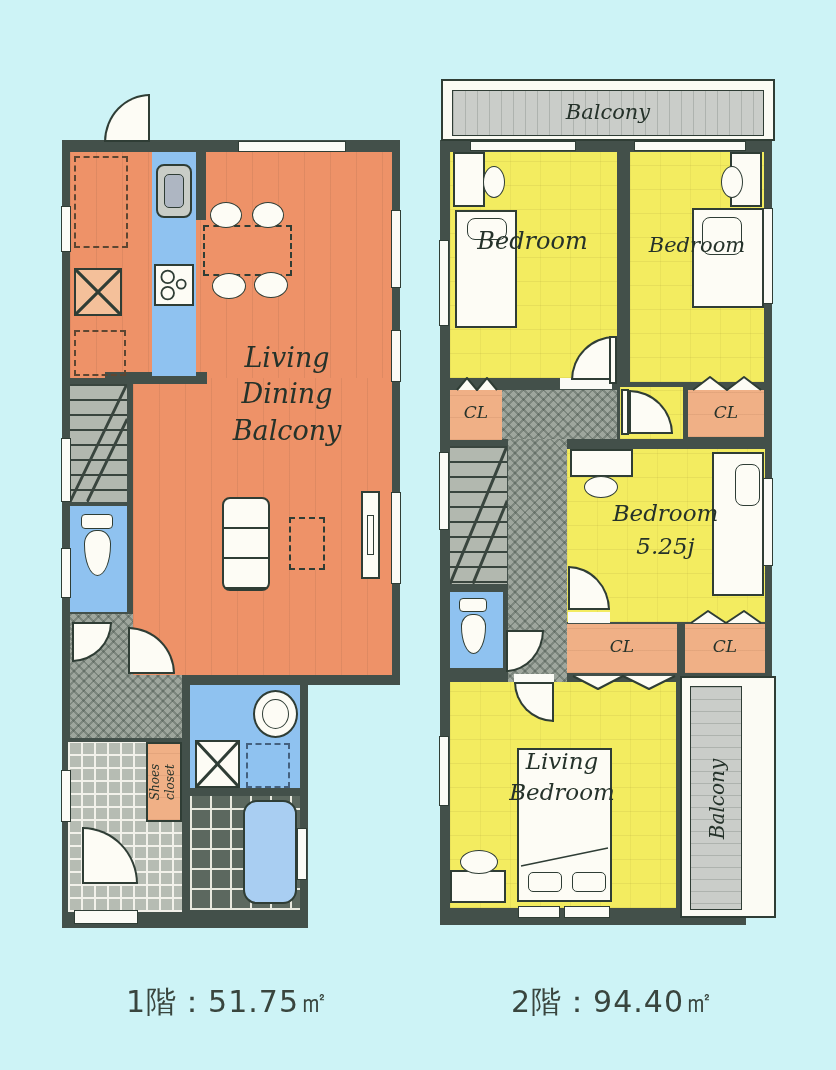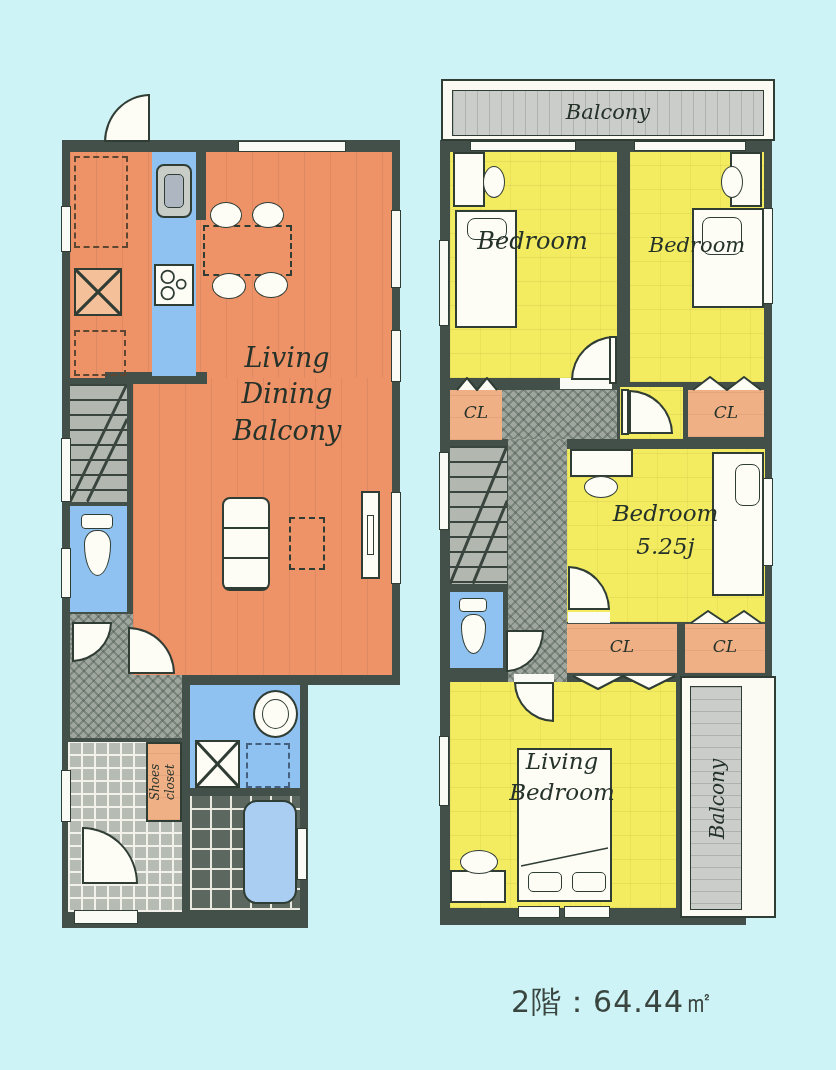--- a/index.html
+++ b/index.html
@@ -273,14 +273,15 @@
       <div>Living</div>
       <div>Bedroom</div>
     </div>
     <div class="label" style="left:450px;top:402px;width:52px;font-size:17px;">CL</div>
     <div class="label" style="left:688px;top:402px;width:76px;font-size:17px;">CL</div>
     <div class="label" style="left:567px;top:636px;width:110px;font-size:17px;">CL</div>
     <div class="label" style="left:685px;top:636px;width:80px;font-size:17px;">CL</div>
   </div>
 
   
-  <div class="caption" style="left:468px;top:982px;width:290px;">2階：64.44㎡</div>
+  <div class="caption" style="left:88px;top:982px;width:280px;">1階：51.75㎡</div>
+  <div class="caption" style="left:468px;top:982px;width:290px;">2階：94.40㎡</div>
 </div>
 
 </body></html>

